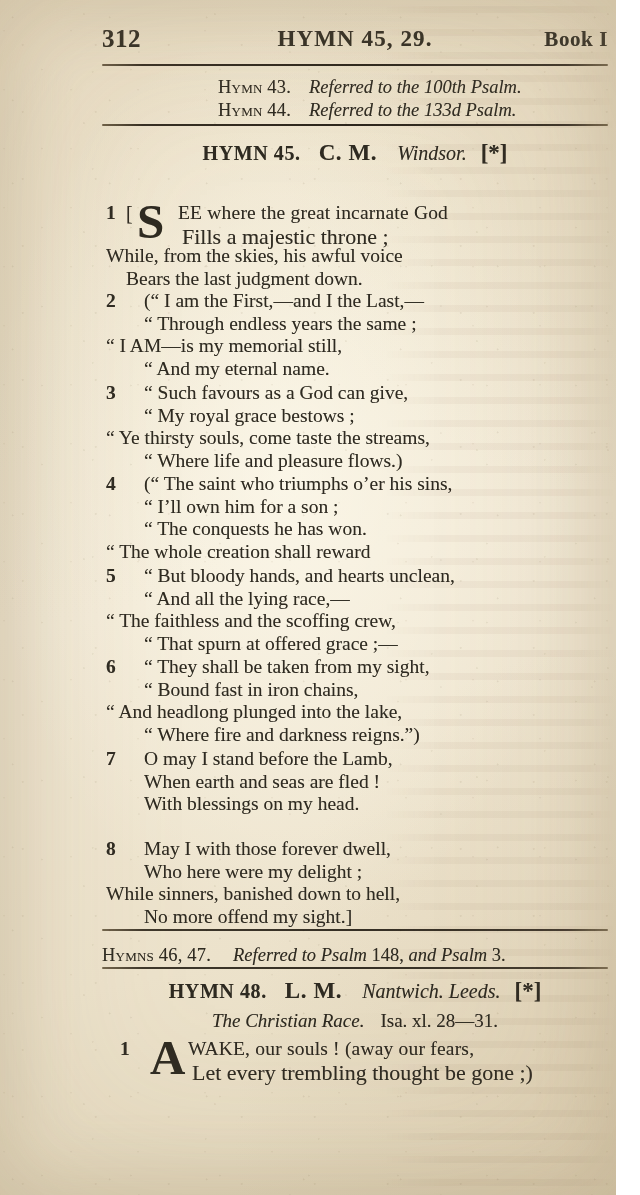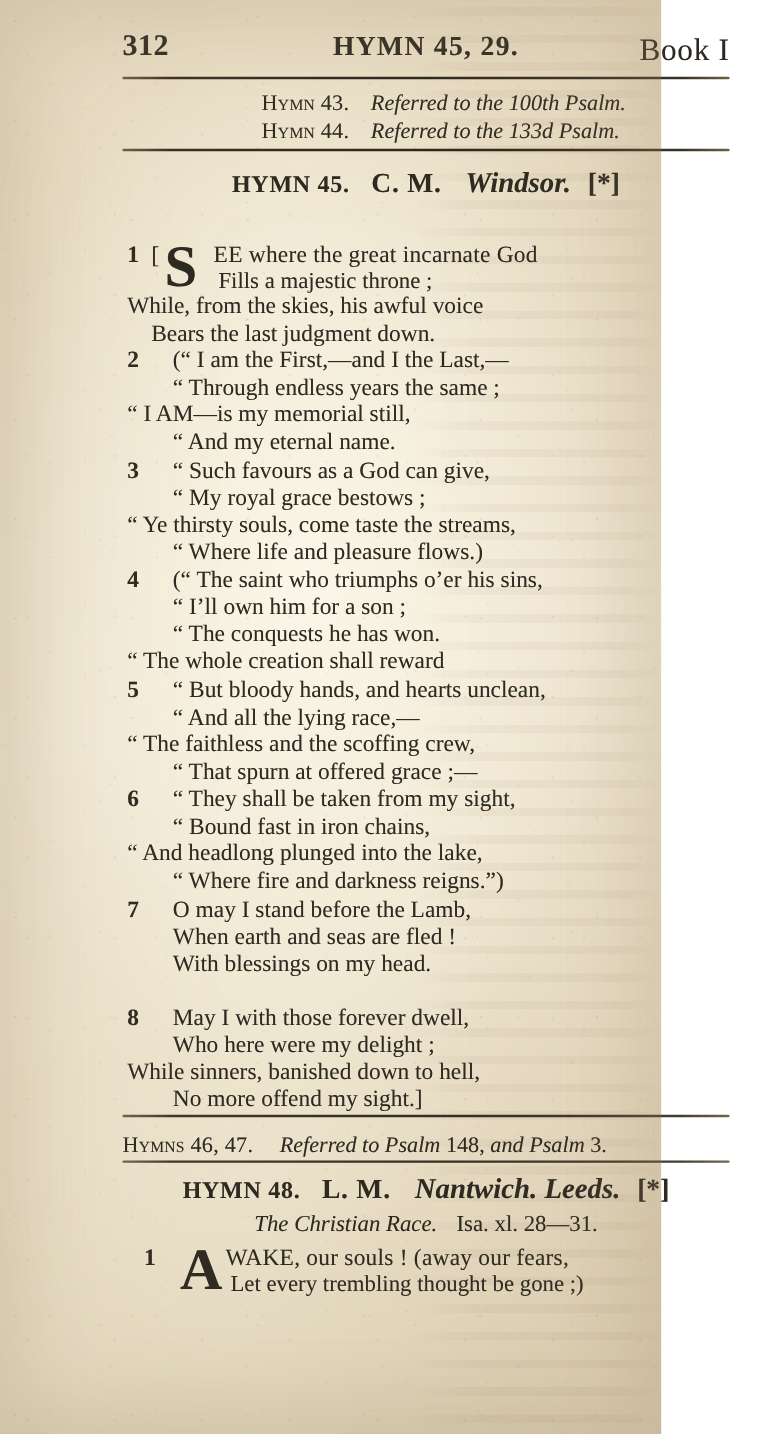--- a/index.html
+++ b/index.html
@@ -10,21 +10,21 @@
   body {
     width: 640px;
     height: 1195px;
     overflow: hidden;
     font-family: "Liberation Serif", "DejaVu Serif", serif;
   }
 
   
   #page {
     position: relative;
-    width: 551px;
+    width: 616px;
     height: 1195px;
     background:
       radial-gradient(ellipse 78% 62% at 46% 40%, rgba(255,252,240,0.70) 0%, rgba(255,252,240,0.0) 62%),
       radial-gradient(ellipse 120% 80% at 8% 8%, rgba(232,220,196,0.55) 0%, rgba(232,220,196,0) 55%),
       radial-gradient(ellipse 100% 70% at 98% 96%, rgba(214,198,168,0.55) 0%, rgba(214,198,168,0) 60%),
       radial-gradient(ellipse 90% 60% at 96% 6%, rgba(221,206,177,0.45) 0%, rgba(221,206,177,0) 58%),
       linear-gradient(168deg, #ece1c8 0%, #efe6d0 24%, #f1e8d4 48%, #ece2cb 76%, #e3d8bd 100%);
     color: #2e2a21;
     -webkit-font-smoothing: antialiased;
   }
@@ -97,22 +97,22 @@
     left: 0; top: 1px;
     width: 506px;
     text-align: center;
     font-size: 23px;
     font-weight: bold;
     letter-spacing: 1.1px;
   }
   .rh-book {
     position: absolute;
     right: 0; top: 2px;
-    font-size: 26px;
-    font-weight: normal;
+    font-size: 21px;
+    font-weight: bold;
     letter-spacing: .6px;
   }
 
   
   .rule {
     position: absolute;
     left: 0;
     width: 506px;
     height: 2px;
     background: linear-gradient(90deg, #6d5f46 0%, #352e22 8%, #2b251b 50%, #3a3227 92%, #6d5f46 100%);
@@ -153,23 +153,23 @@
     letter-spacing: .6px;
   }
   .hymn-head .hh-meter {
     font-size: 23px;
     font-weight: bold;
     letter-spacing: .6px;
     margin-left: 18px;
     text-align: right;
   }
   .hymn-head .hh-tune {
-    font-size: 24px;
+    font-size: 20px;
     font-style: italic;
-    font-weight: bold;
+    font-weight: normal;
     margin-left: 20px;
   }
   .hymn-head .hh-star {
     font-size: 23px;
     font-weight: bold;
     margin-left: 14px;
   }
   .hymn-sub {
     position: absolute;
     left: 0;
@@ -224,21 +224,21 @@
     line-height: 44px;
     letter-spacing: 0;
   }
   .dc-first {
     position: absolute;
     font-size: 19.5px;
     letter-spacing: .2px;
   }
   .dc-second {
     position: absolute;
-    font-size: 19px;
+    font-size: 22px;
   }
 
   
   #content { text-shadow: 0 0 .45px rgba(46,42,33,.30); }
 </style>
 </head>
 <body>
 
 <div id="page">
 

